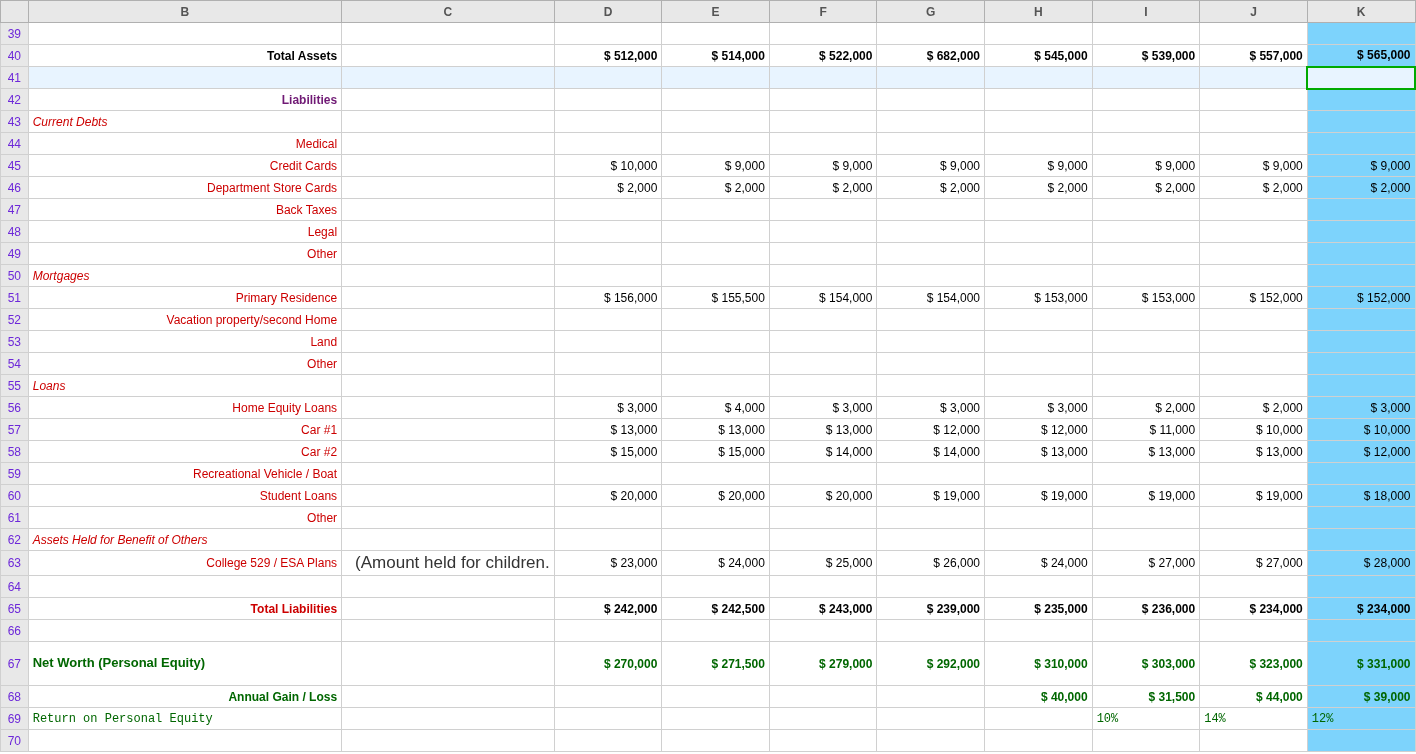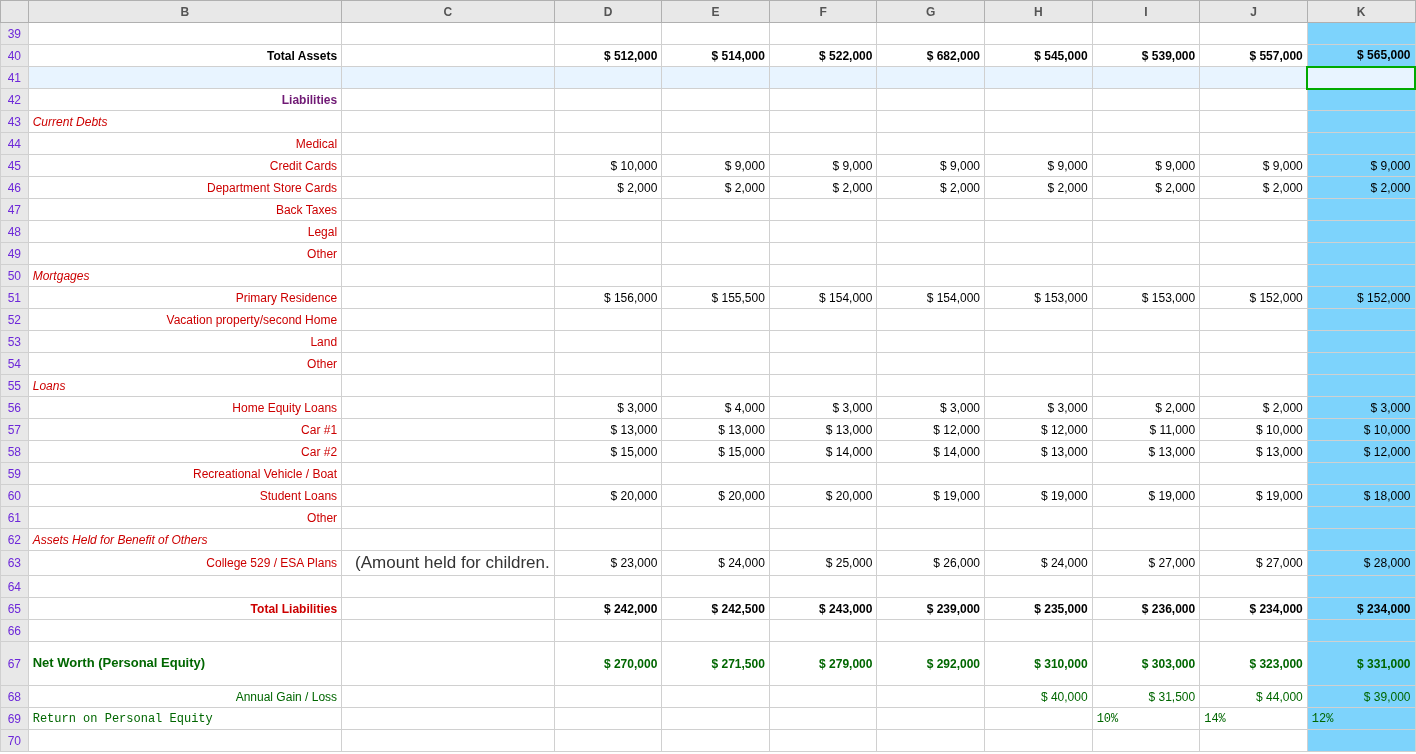--- a/index.html
+++ b/index.html
@@ -56,21 +56,21 @@
     .highlighted-row .cell { background: #e8f4ff; }
     
     .money { text-align: right; }
     
     .section-label { color: #cc0000; font-style: italic; }
     .category-label { color: #cc0000; text-align: right; }
     .total-label { color: #cc0000; font-weight: bold; text-align: right; }
     
     .net-worth-label { color: #006600; font-weight: bold; font-size: 13px; text-align: left; }
     .net-worth-val { color: #006600; font-weight: bold; font-size: 12px; text-align: right; }
-    .gain-loss { color: #006600; text-align: right; }
+    .gain-loss { color: #006600; text-align: right; font-weight: bold; }
     .return-equity { color: #006600; text-align: left; font-family: Liberation Mono, monospace; }
     
     .total-assets-label { font-weight: bold; text-align: right; margin-left: 28px; }
     
     .selected-cell { border: 2px solid #00aa00 !important; }
   </style>
 </head>
 <body>
 
 <div class="spreadsheet">

